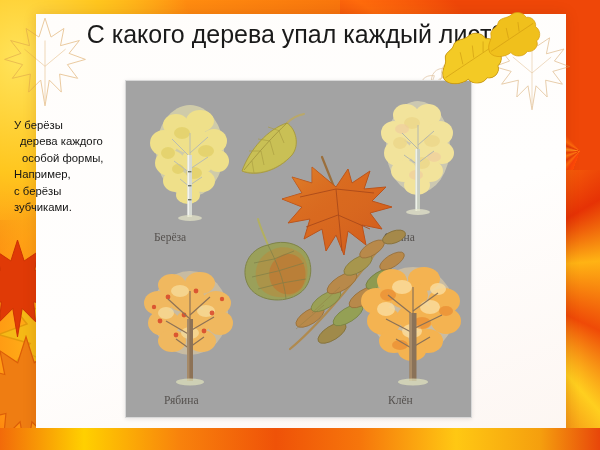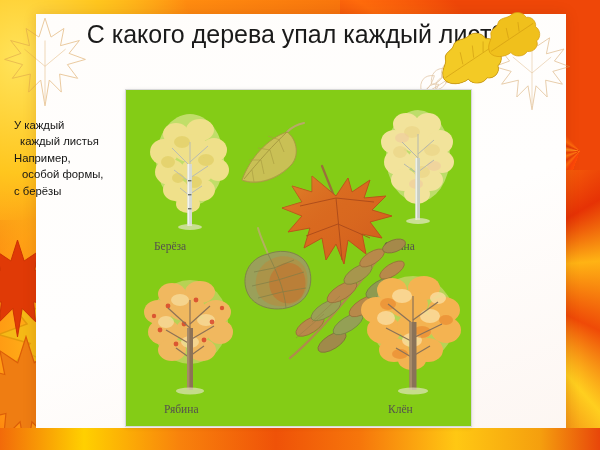--- a/index.html
+++ b/index.html
@@ -123,24 +123,24 @@
     color: #151515;
   }
   .caption .ln { display: block; white-space: nowrap; }
   .caption .ln.indent1 { padding-left: 6px; }
   .caption .ln.indent2 { padding-left: 8px; }
 
   
   .panel {
     position: absolute;
     left: 125px;
-    top: 89px;
+    top: 80px;
     width: 347px;
     height: 338px;
-    background: #84cc16;
+    background: #a3a3a3;
     border: 1px solid #d8d8d8;
     box-shadow: 0 1px 4px rgba(0,0,0,0.10);
     z-index: 5;
     overflow: hidden;
   }
   .panel-inner {
     position: absolute;
     inset: 0;
   }
 
@@ -273,25 +273,26 @@
         <path d="M14 74 L86 26"></path>
           <path d="M44 52 L40 34"></path>
           <path d="M62 40 L60 24"></path>
       </g>
     </svg>
   </div>
 
   <div class="title">С какого дерева упал каждый лист?</div>
 
   <div class="caption">
-    <span class="ln">У каждый</span>
-    <span class="ln indent1">каждый листья</span>
+    <span class="ln">У берёзы</span>
+    <span class="ln indent1">дерева каждого</span>
+    <span class="ln indent2">особой формы,</span>
     <span class="ln">Например,</span>
-    <span class="ln indent2">особой формы,</span>
     <span class="ln">с берёзы</span>
+    <span class="ln">зубчиками.</span>
   </div>
 
   <div class="panel">
     <div class="panel-inner">
 
       <div class="fig" style="left:16px; top:18px;">
         <svg width="96" height="130" viewBox="0 0 96 130">
           <g>
             <ellipse cx="48" cy="52" rx="34" ry="46" fill="#f4ecae" opacity="0.55"></ellipse>
             <g fill="#efe08a">

